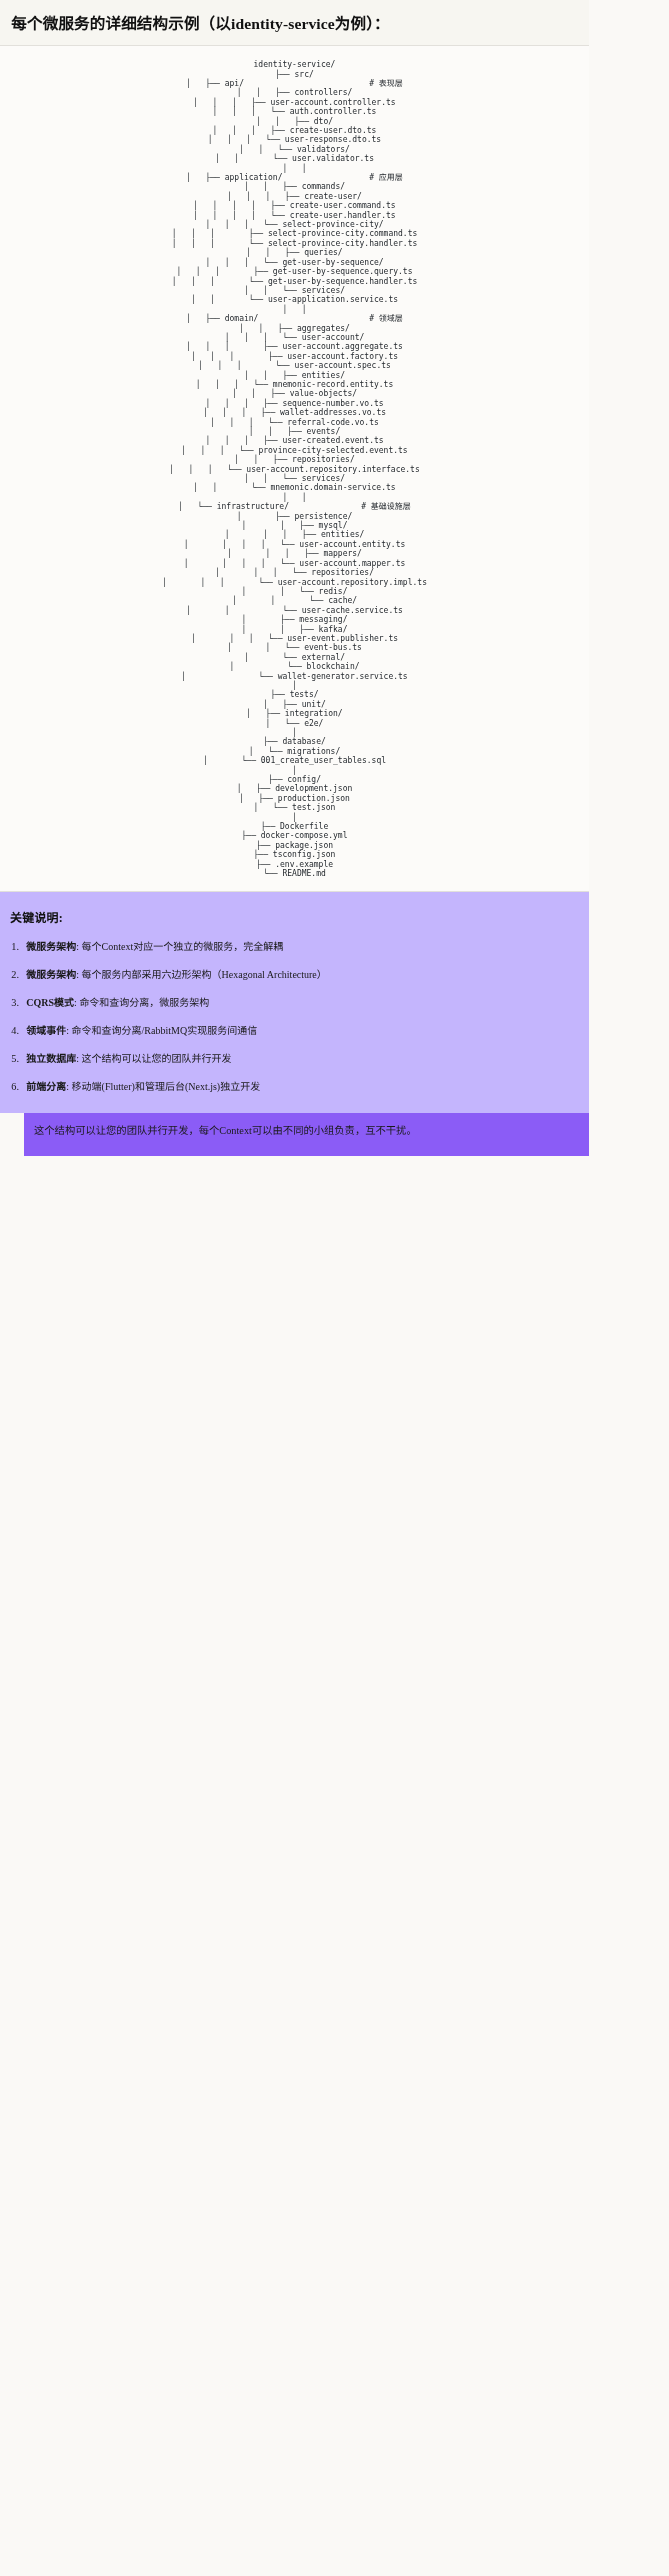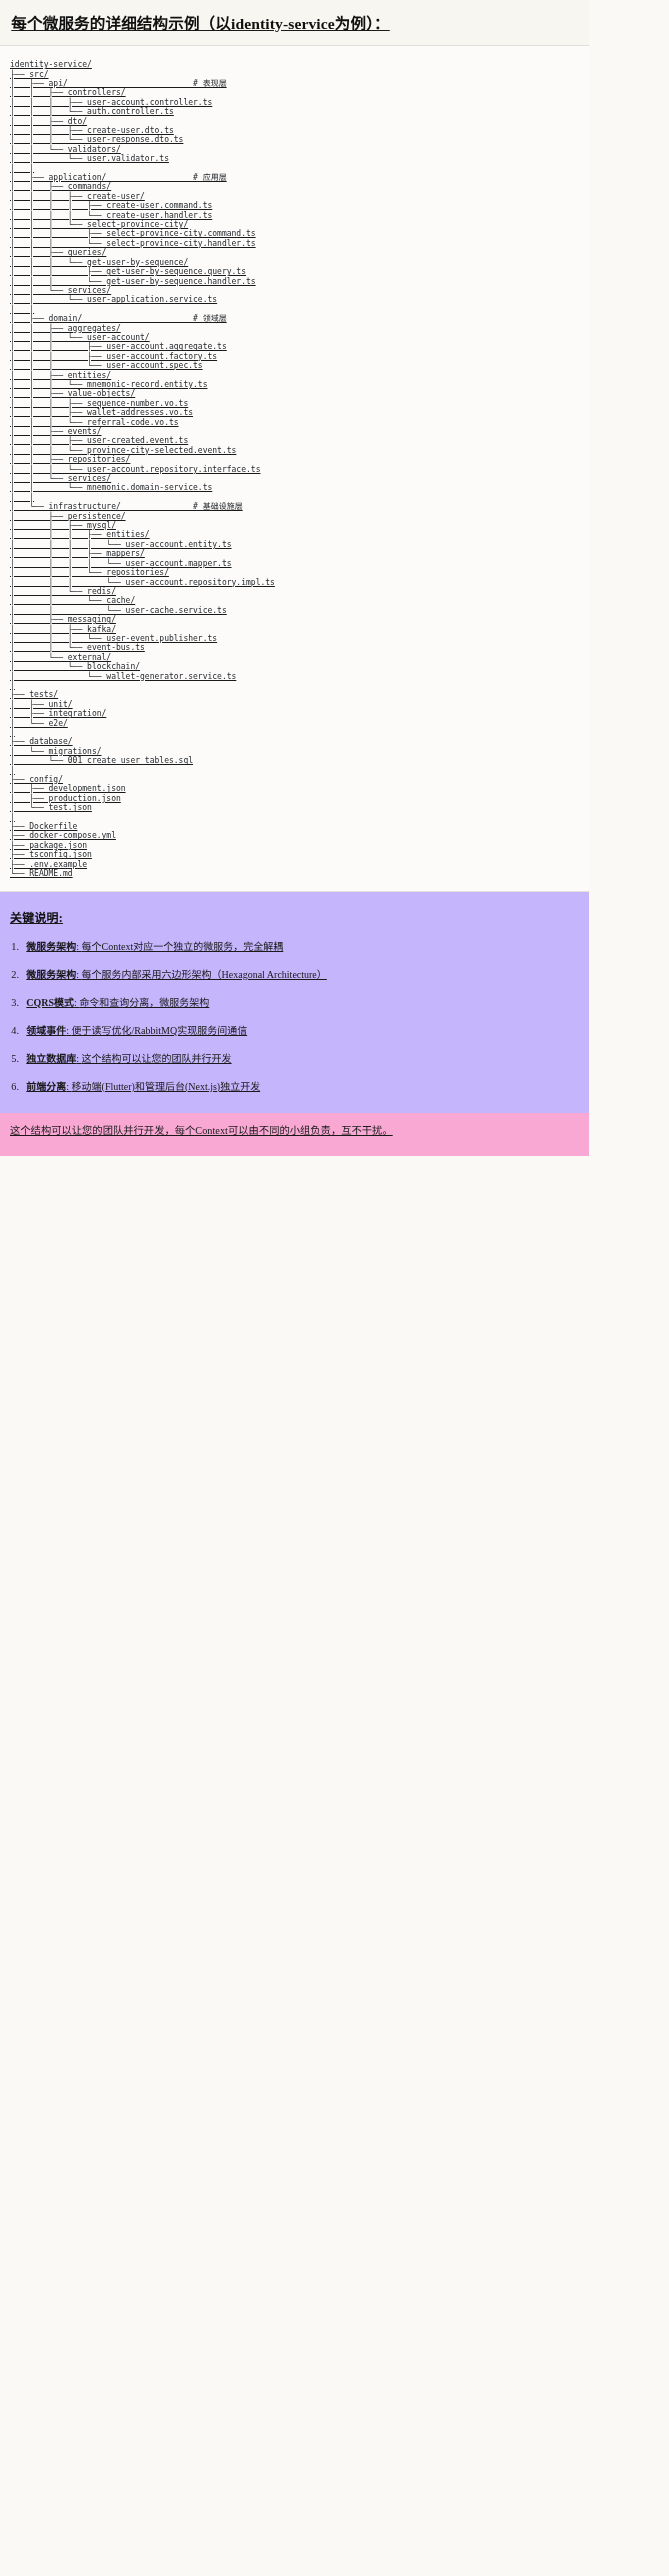--- a/index.html
+++ b/index.html
@@ -11,21 +11,20 @@
   body {
     width: 669px;
     min-height: 2576px;
     font-family: "Liberation Serif", "DejaVu Serif", serif;
     color: #1a1a1a;
     -webkit-font-smoothing: antialiased;
   }
   .page {
     width: 589px;
     box-sizing: border-box;
-    text-decoration: underline;
   }
 
   
   .doc-header {
     padding: 13.8px 11.3px 11.3px 11.3px;
     border-bottom: 0.6px solid #e2e0db;
     background: #f7f6f1;
   }
   .doc-title {
     margin: 0;
@@ -45,20 +44,21 @@
   }
   pre.tree {
     margin: 0;
     font-family: "DejaVu Sans Mono", "Liberation Mono", monospace;
     font-size: 8px;
     line-height: 9.4px;
     color: #24292e;
     white-space: pre;
     tab-size: 4;
     letter-spacing: 0px;
+    text-align: center;
   }
 
   
   .notes-block {
     padding: 16.3px 10px 6.3px 10px;
     background: #c4b5fd;
   }
   .notes-title {
     font-size: 12px;
     font-weight: bold;
@@ -93,21 +93,22 @@
   }
   ol.notes-list .ndesc {
     font-weight: normal;
   }
 
   .closing {
     padding: 10px 10px 16.3px 10px;
     font-size: 10.3px;
     line-height: 1.6;
     color: #1a1a1a;
-    background: #f9a8d4;
+    background: #8b5cf6;
+    margin-left: 24px;
   }
 </style>
 </head>
 <body>
 
 <div class="page">
 
   <header class="doc-header">
     <h1 class="doc-title">每个微服务的详细结构示例（以identity-service为例）：</h1>
   </header>
@@ -208,21 +209,21 @@
       <li>
         <span class="nlabel">微服务架构</span><span class="ndesc">: </span><span class="ndesc">每个Context对应一个独立的微服务，完全解耦</span>
       </li>
       <li>
         <span class="nlabel">微服务架构</span><span class="ndesc">: </span><span class="ndesc">每个服务内部采用六边形架构（Hexagonal Architecture）</span>
       </li>
       <li>
         <span class="nlabel">CQRS模式</span><span class="ndesc">: </span><span class="ndesc">命令和查询分离，微服务架构</span>
       </li>
       <li>
-        <span class="nlabel">领域事件</span><span class="ndesc">: </span><span class="ndesc">便于读写优化/RabbitMQ实现服务间通信</span>
+        <span class="nlabel">领域事件</span><span class="ndesc">: </span><span class="ndesc">命令和查询分离/RabbitMQ实现服务间通信</span>
       </li>
       <li>
         <span class="nlabel">独立数据库</span><span class="ndesc">: </span><span class="ndesc">这个结构可以让您的团队并行开发</span>
       </li>
       <li>
         <span class="nlabel">前端分离</span><span class="ndesc">: </span><span class="ndesc">移动端(Flutter)和管理后台(Next.js)独立开发</span>
       </li>
     </ol>
   </section>
 

